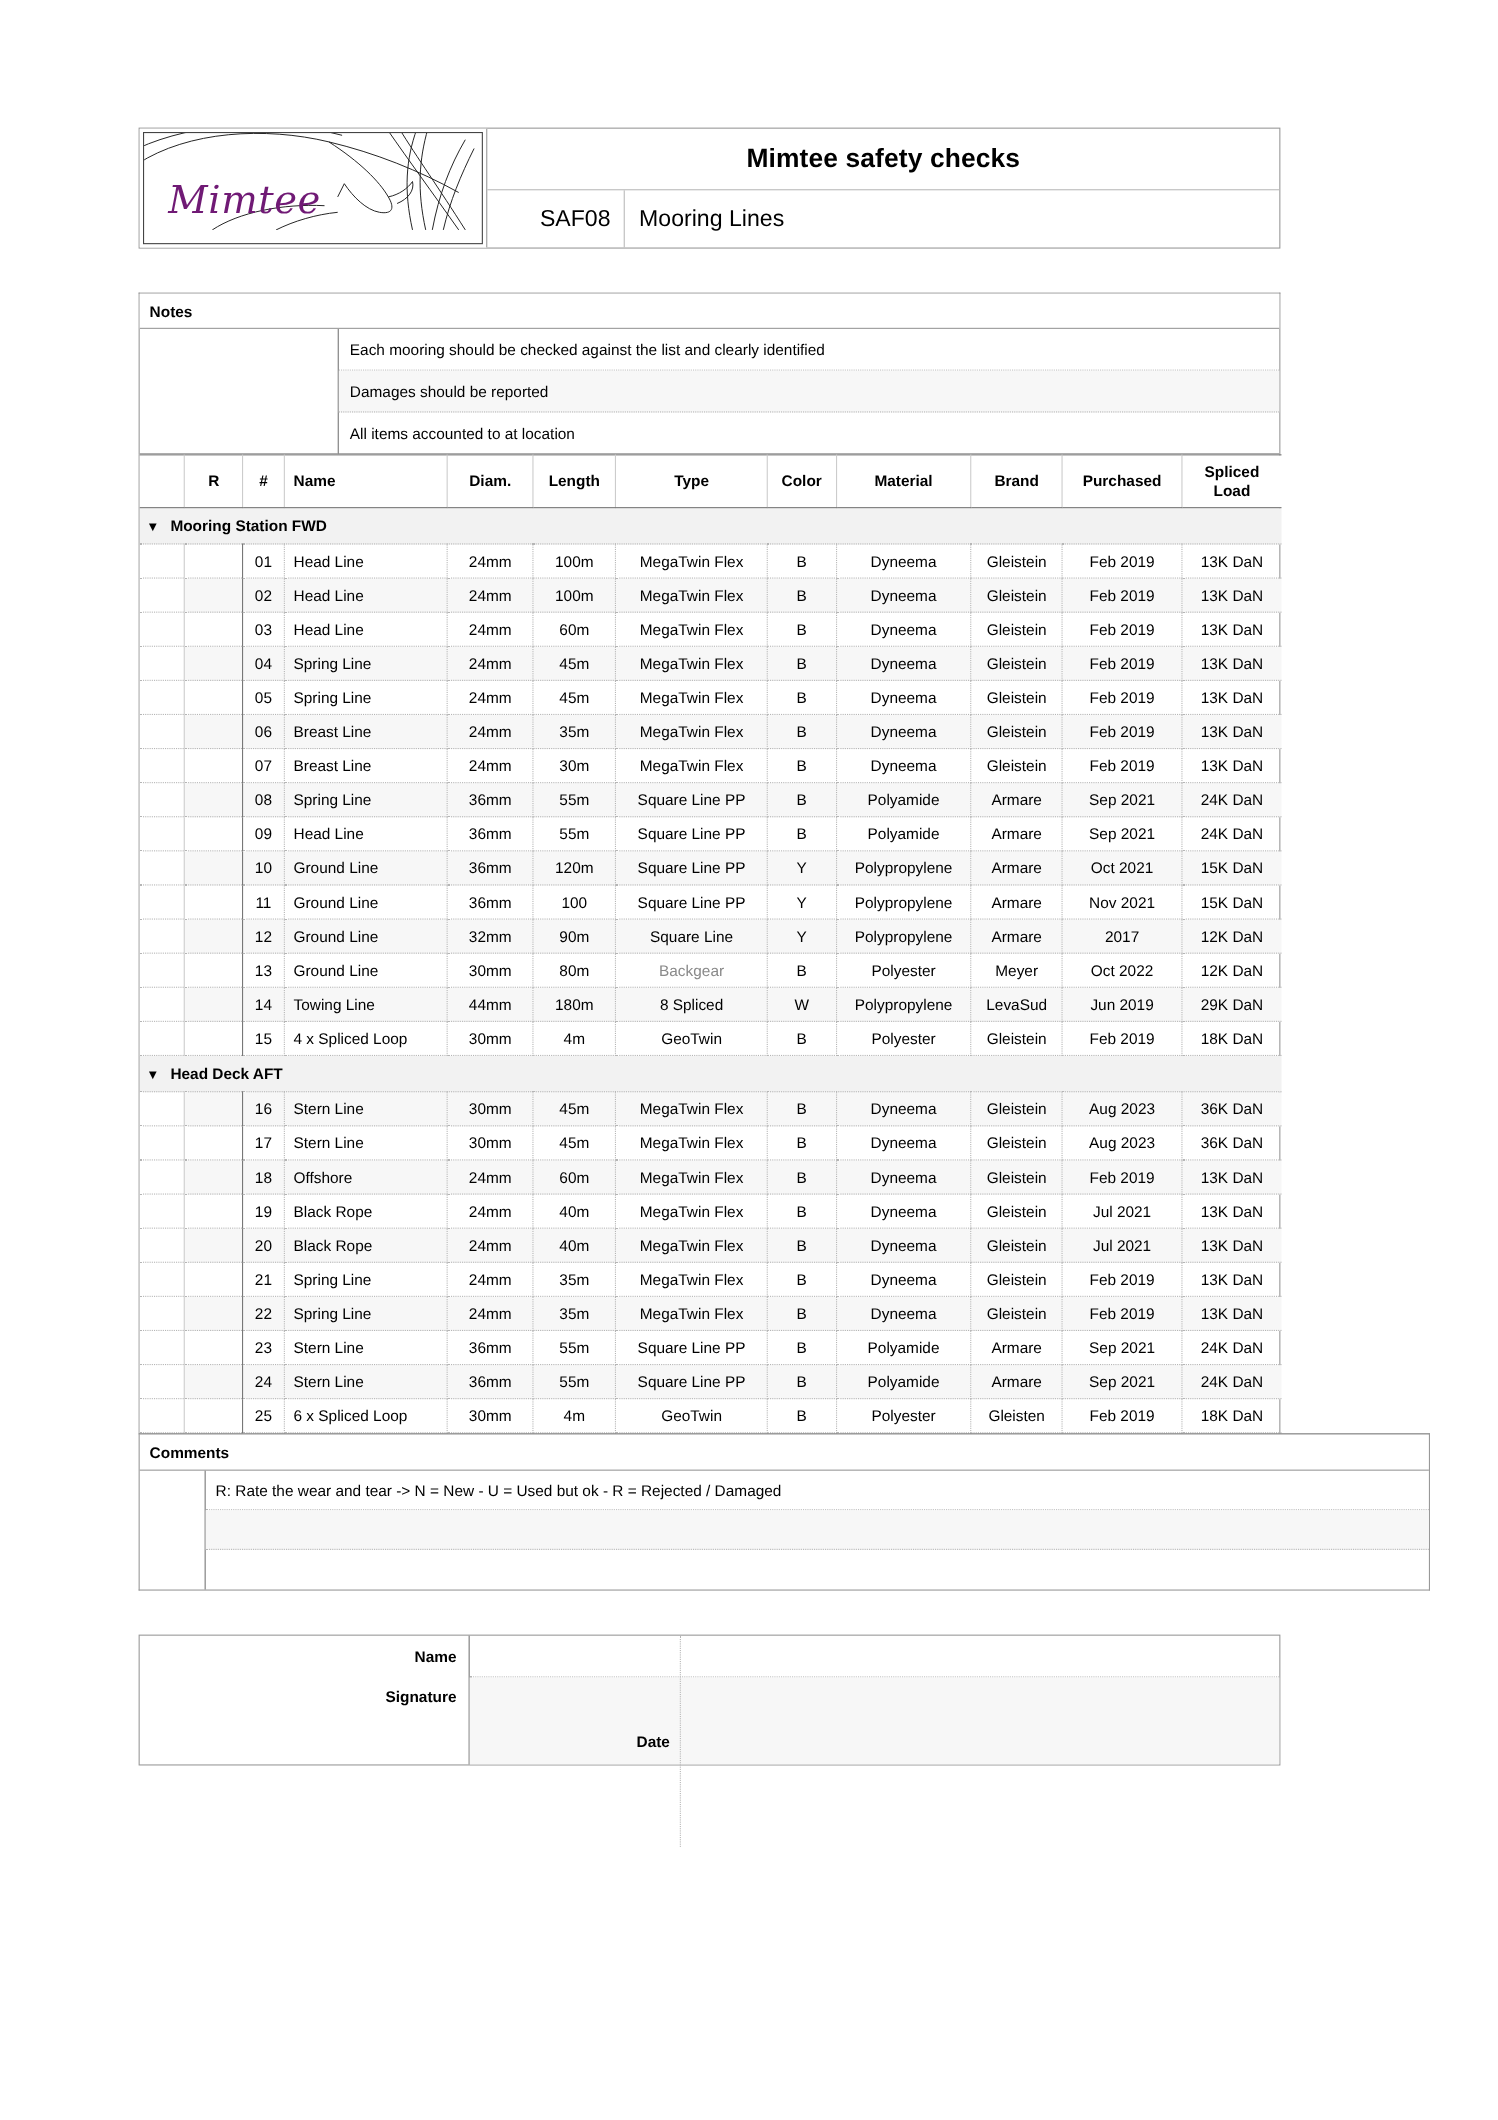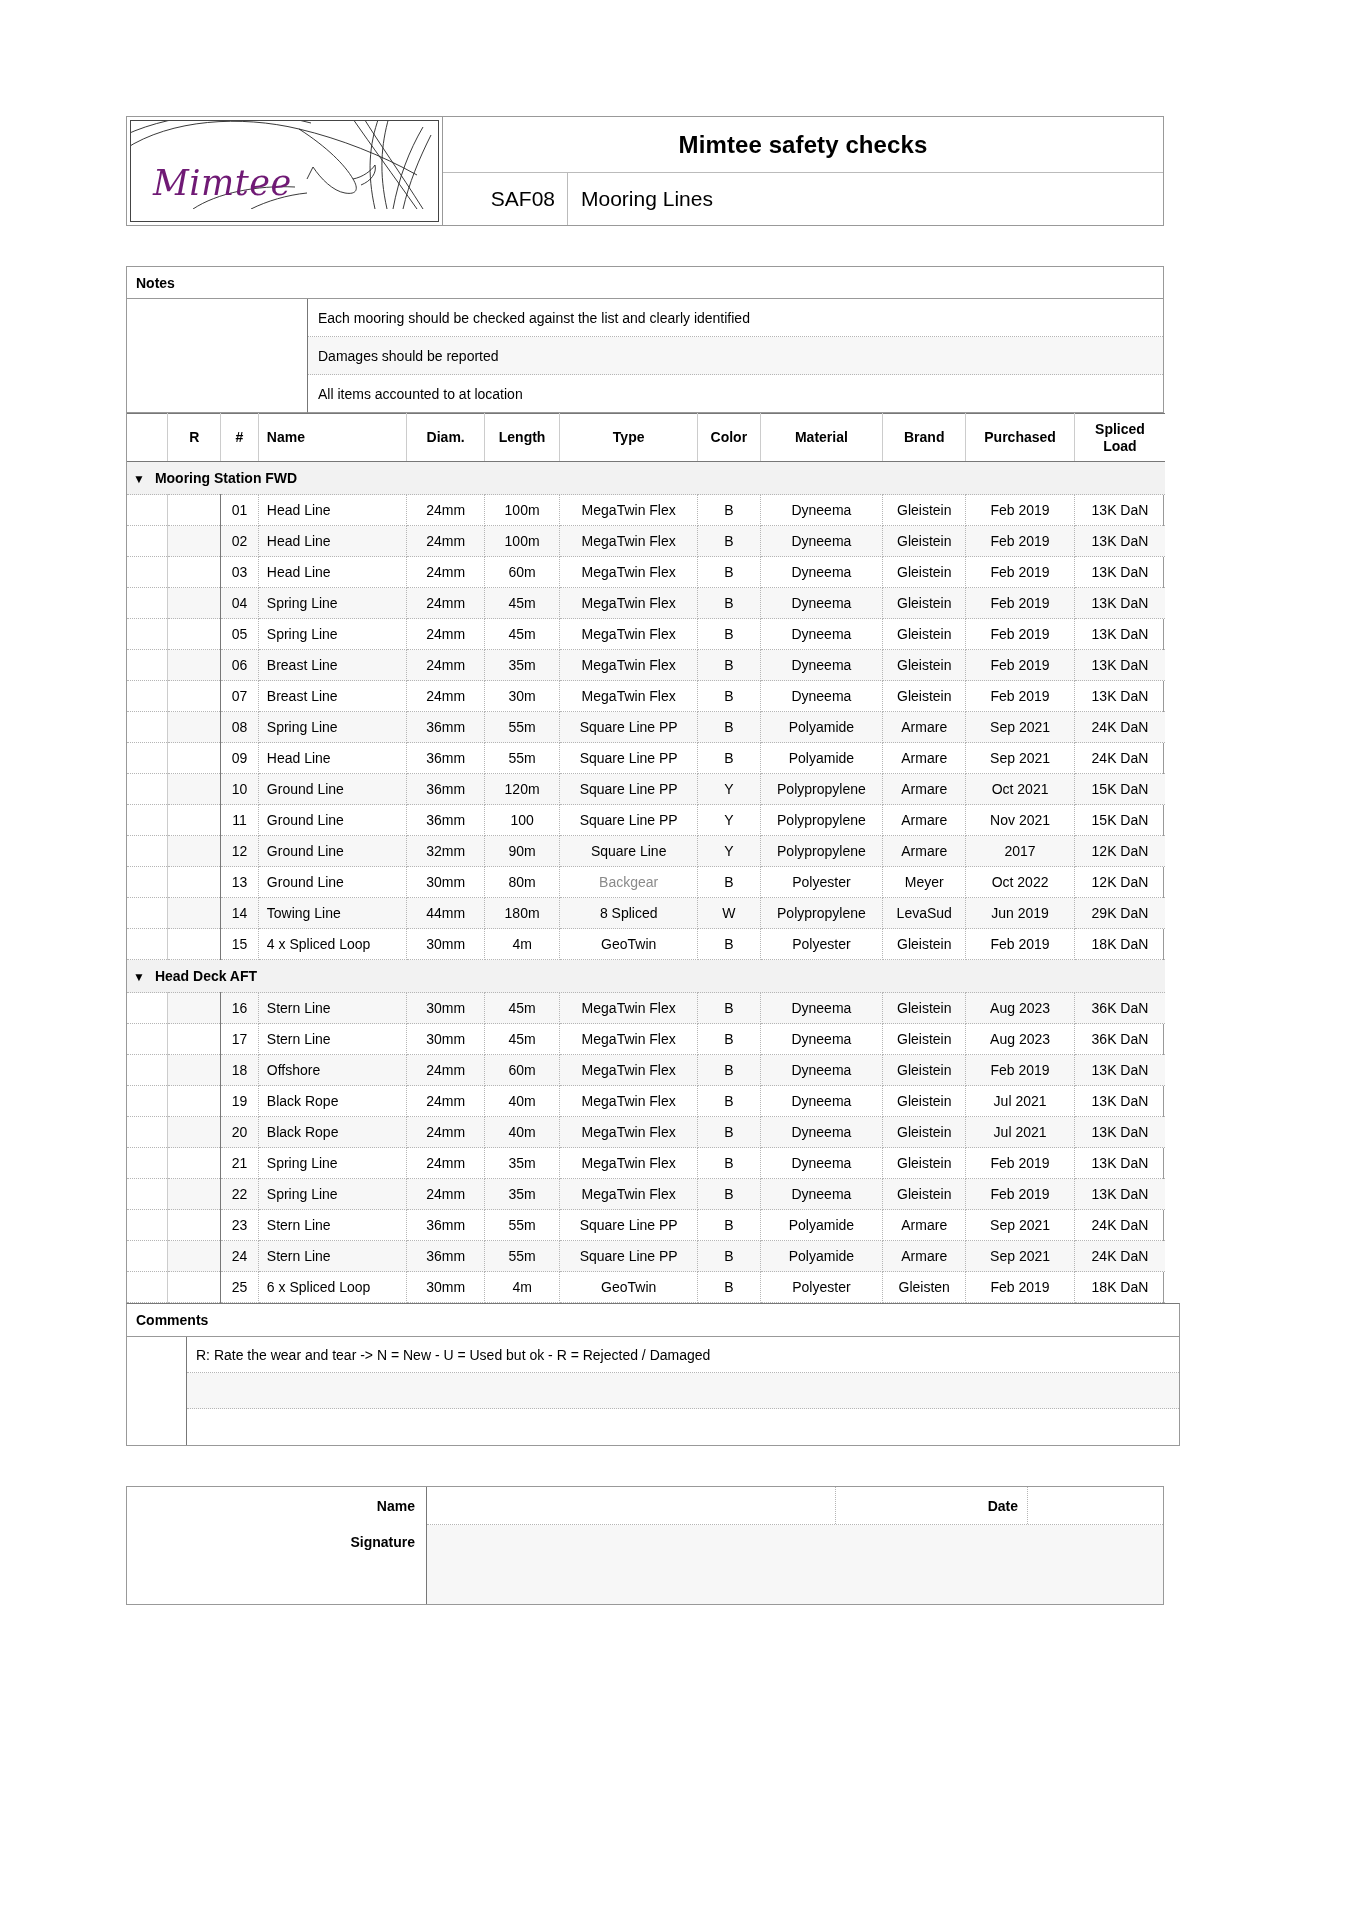--- a/index.html
+++ b/index.html
@@ -205,21 +205,21 @@
 
   .tbl-wrap {
     width: 1038px;
     border-left: 1px solid #999999;
     border-right: 1px solid #999999;
     box-sizing: border-box;
   }
 
   
   .comments-block {
-    width: 1054px;
+    width: 1174px;
     border: 1px solid #999999;
     border-top: 1px solid #777777;
     box-sizing: border-box;
   }
   .comments-title {
     height: 32px;
     display: flex;
     align-items: center;
     padding-left: 9px;
     font-size: 14px;
@@ -270,20 +270,21 @@
     font-weight: bold;
     box-sizing: border-box;
   }
   .so-label.tall { height: 79px; align-items: flex-start; padding-top: 9px; }
   .signoff-fields { flex: 1 1 auto; }
   .so-row-top {
     display: flex;
     height: 38px;
     border-bottom: 1px dotted #b5b5b5;
     box-sizing: border-box;
+    flex-direction: column;
   }
   .so-name-field {
     flex: 1 1 auto;
     border-right: 1px dotted #b5b5b5;
   }
   .so-date-label {
     width: 192px;
     flex: 0 0 192px;
     display: flex;
     align-items: center;

